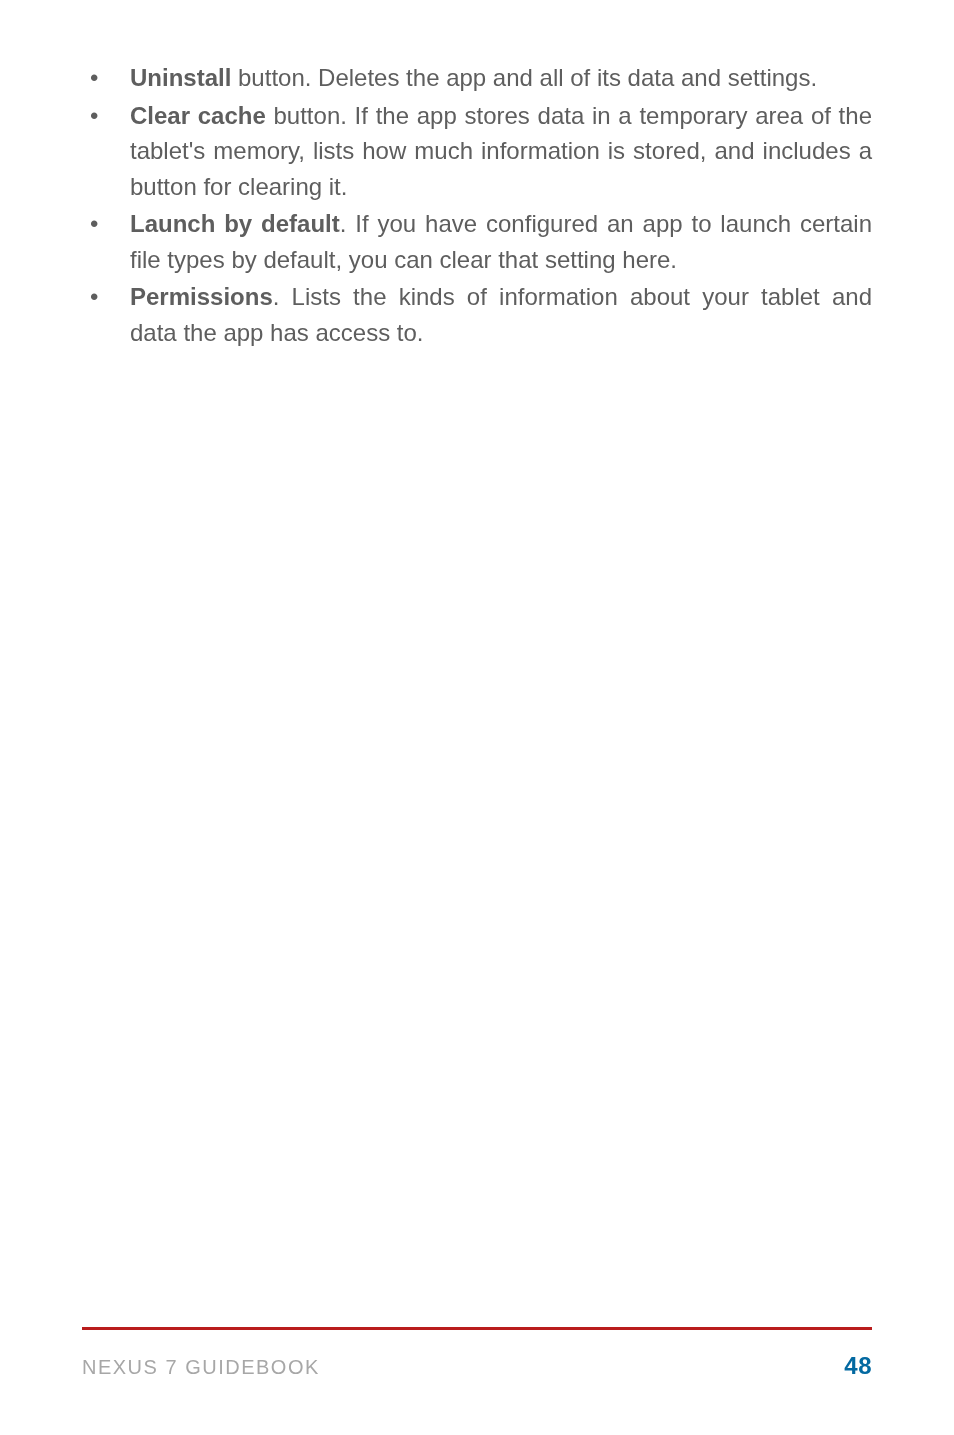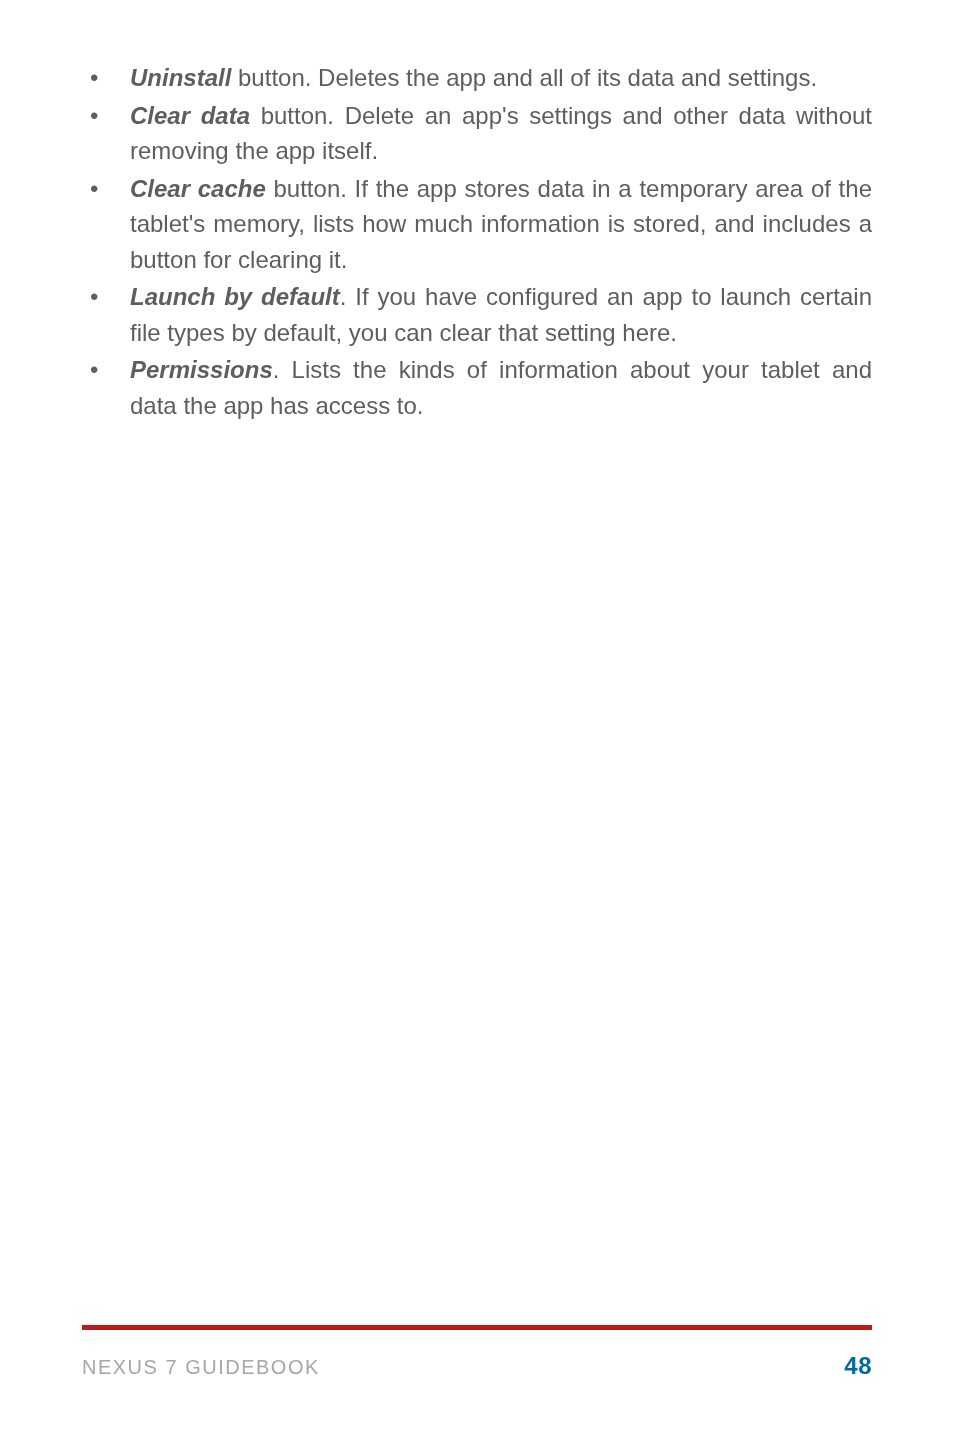--- a/index.html
+++ b/index.html
@@ -9,45 +9,44 @@
   ul.bullets { list-style: none; padding-left: 48px; }
   ul.bullets li { position: relative; margin-bottom: 2px; text-align: justify; }
   ul.bullets li::before {
     content: "•";
     position: absolute;
     left: -40px;
     top: 0;
     color: #5e5e5e;
     font-size: 24px;
   }
-  .b { font-weight: 700; color: #5e5e5e; font-style: italic; }
+  .b { font-weight: 700; color: #5e5e5e; }
   .footer {
     position: absolute;
     left: 82px;
     right: 82px;
     bottom: 55px;
-    border-top: 5px solid #b91c1c;
+    border-top: 3px solid #b91c1c;
     padding-top: 22px;
     display: flex;
     align-items: baseline;
     justify-content: space-between;
     letter-spacing: 1.5px;
   }
   .footer-left { color: #a7a7a7; font-size: 20px; }
   .footer-right { color: #a7a7a7; font-size: 20px; display: flex; align-items: baseline; gap: 28px; }
   .page-num { color: #0369a1; font-weight: 700; font-size: 24px; letter-spacing: 0.5px; }
 </style>
 </head>
 <body>
 
 <div class="page">
   <div class="content">
     <ul class="bullets">
         <li><span class="b">Uninstall</span><span> button. Deletes the app and all of its data and settings.</span></li>
-        <li><span class="b">Clear data</span><span> button. Delete an app's settings and other data without removing the app itself.</span></li>
         <li><span class="b">Clear cache</span><span> button. If the app stores data in a temporary area of the tablet's memory, lists how much information is stored, and includes a button for clearing it.</span></li>
         <li><span class="b">Launch by default</span><span>. If you have configured an app to launch certain file types by default, you can clear that setting here.</span></li>
         <li><span class="b">Permissions</span><span>. Lists the kinds of information about your tablet and data the app has access to.</span></li>
       </ul>
   </div>
 
   <div class="footer">
     <div class="footer-left">NEXUS 7 GUIDEBOOK</div>
     <div class="footer-right">
       <span class="page-num">48</span>

